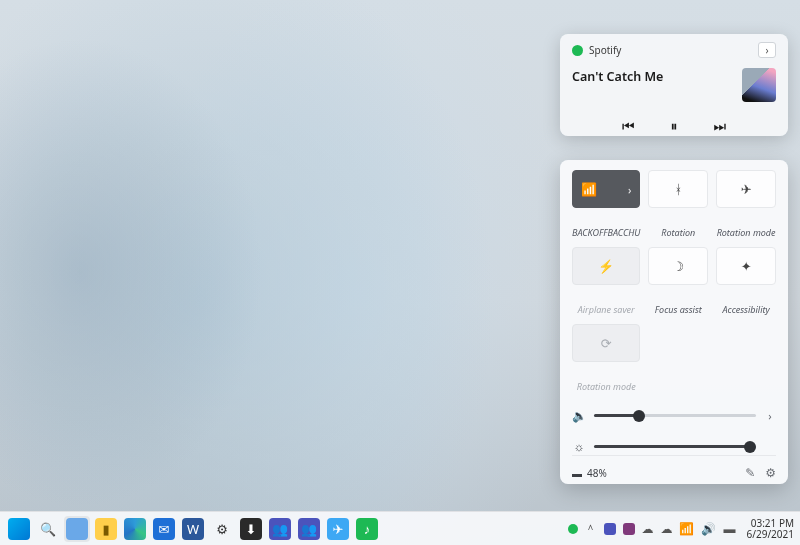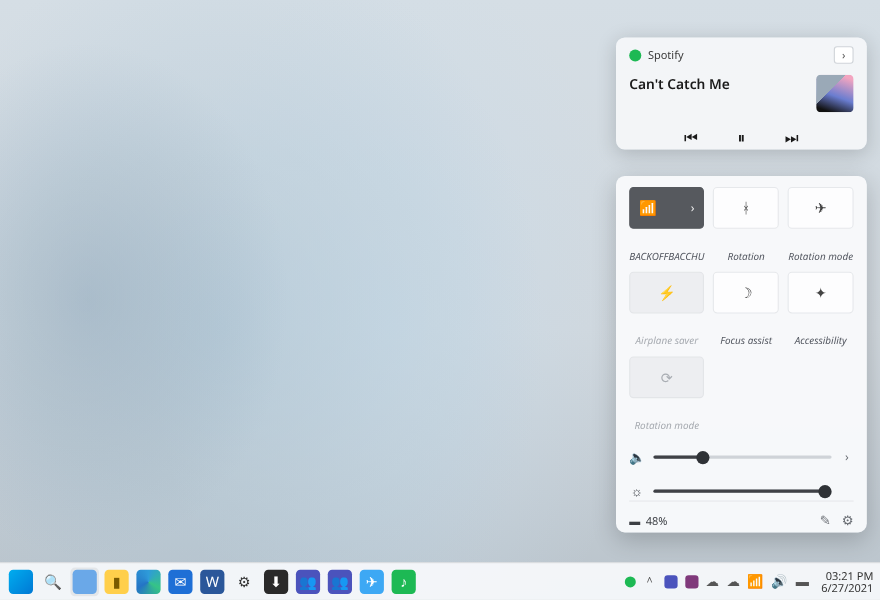--- a/index.html
+++ b/index.html
@@ -254,16 +254,16 @@
     <span class="icn">＾</span>
     <span class="tm-b"></span>
     <span class="on-b"></span>
     <span class="icn">☁</span>
     <span class="icn">☁</span>
     <span class="icn">📶</span>
     <span class="icn">🔊</span>
     <span class="icn">▬</span>
     <div class="clock">
       <div>03:21 PM</div>
-      <div>6/27/2021</div>
+      <div>6/29/2021</div>
     </div>
   </div>
 </div>
 
 </body></html>

